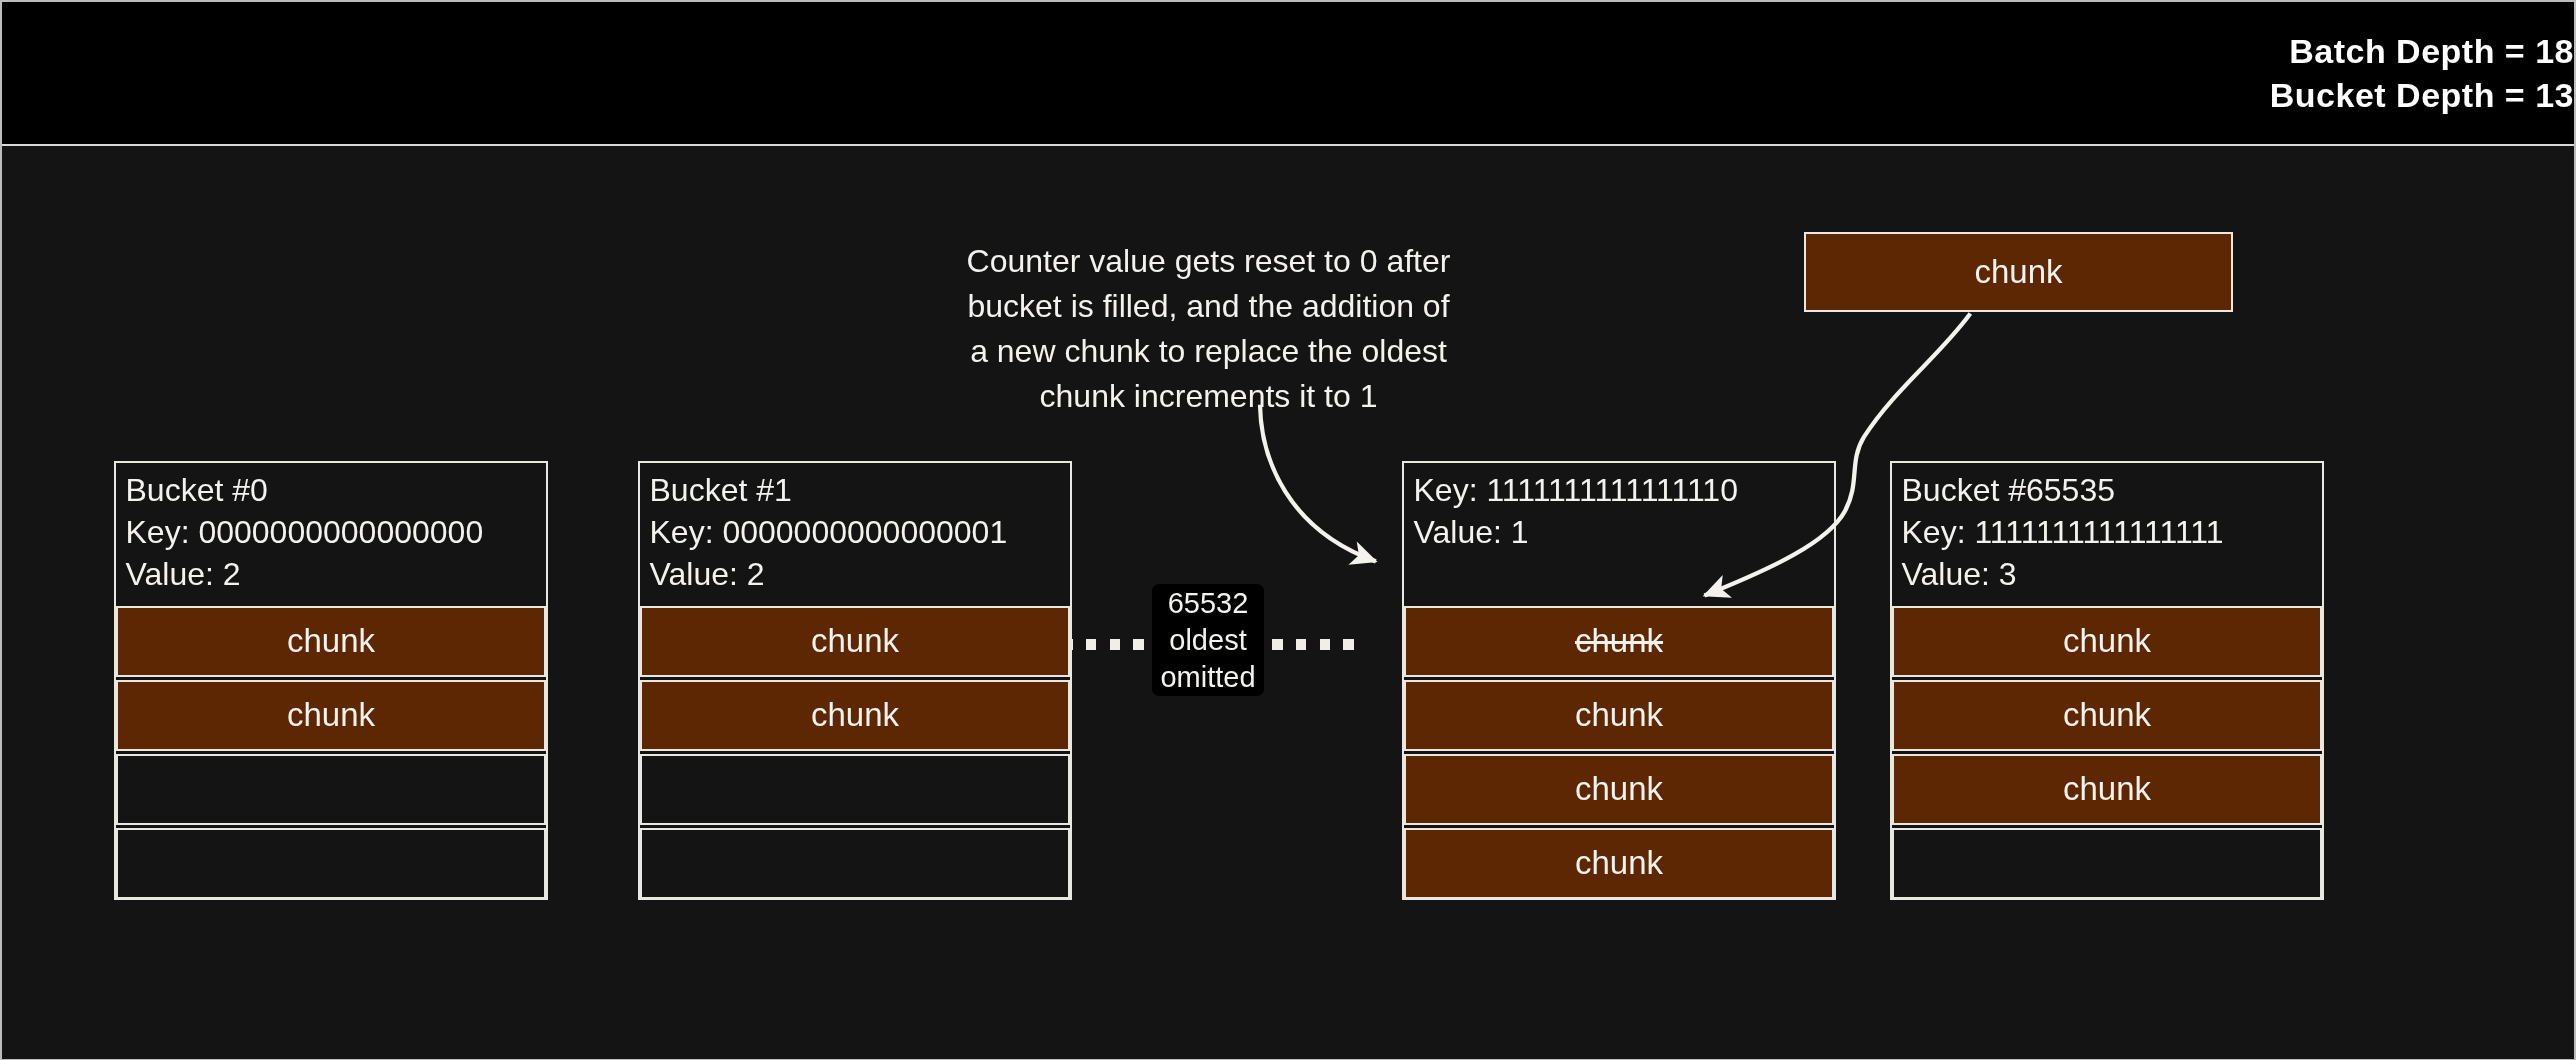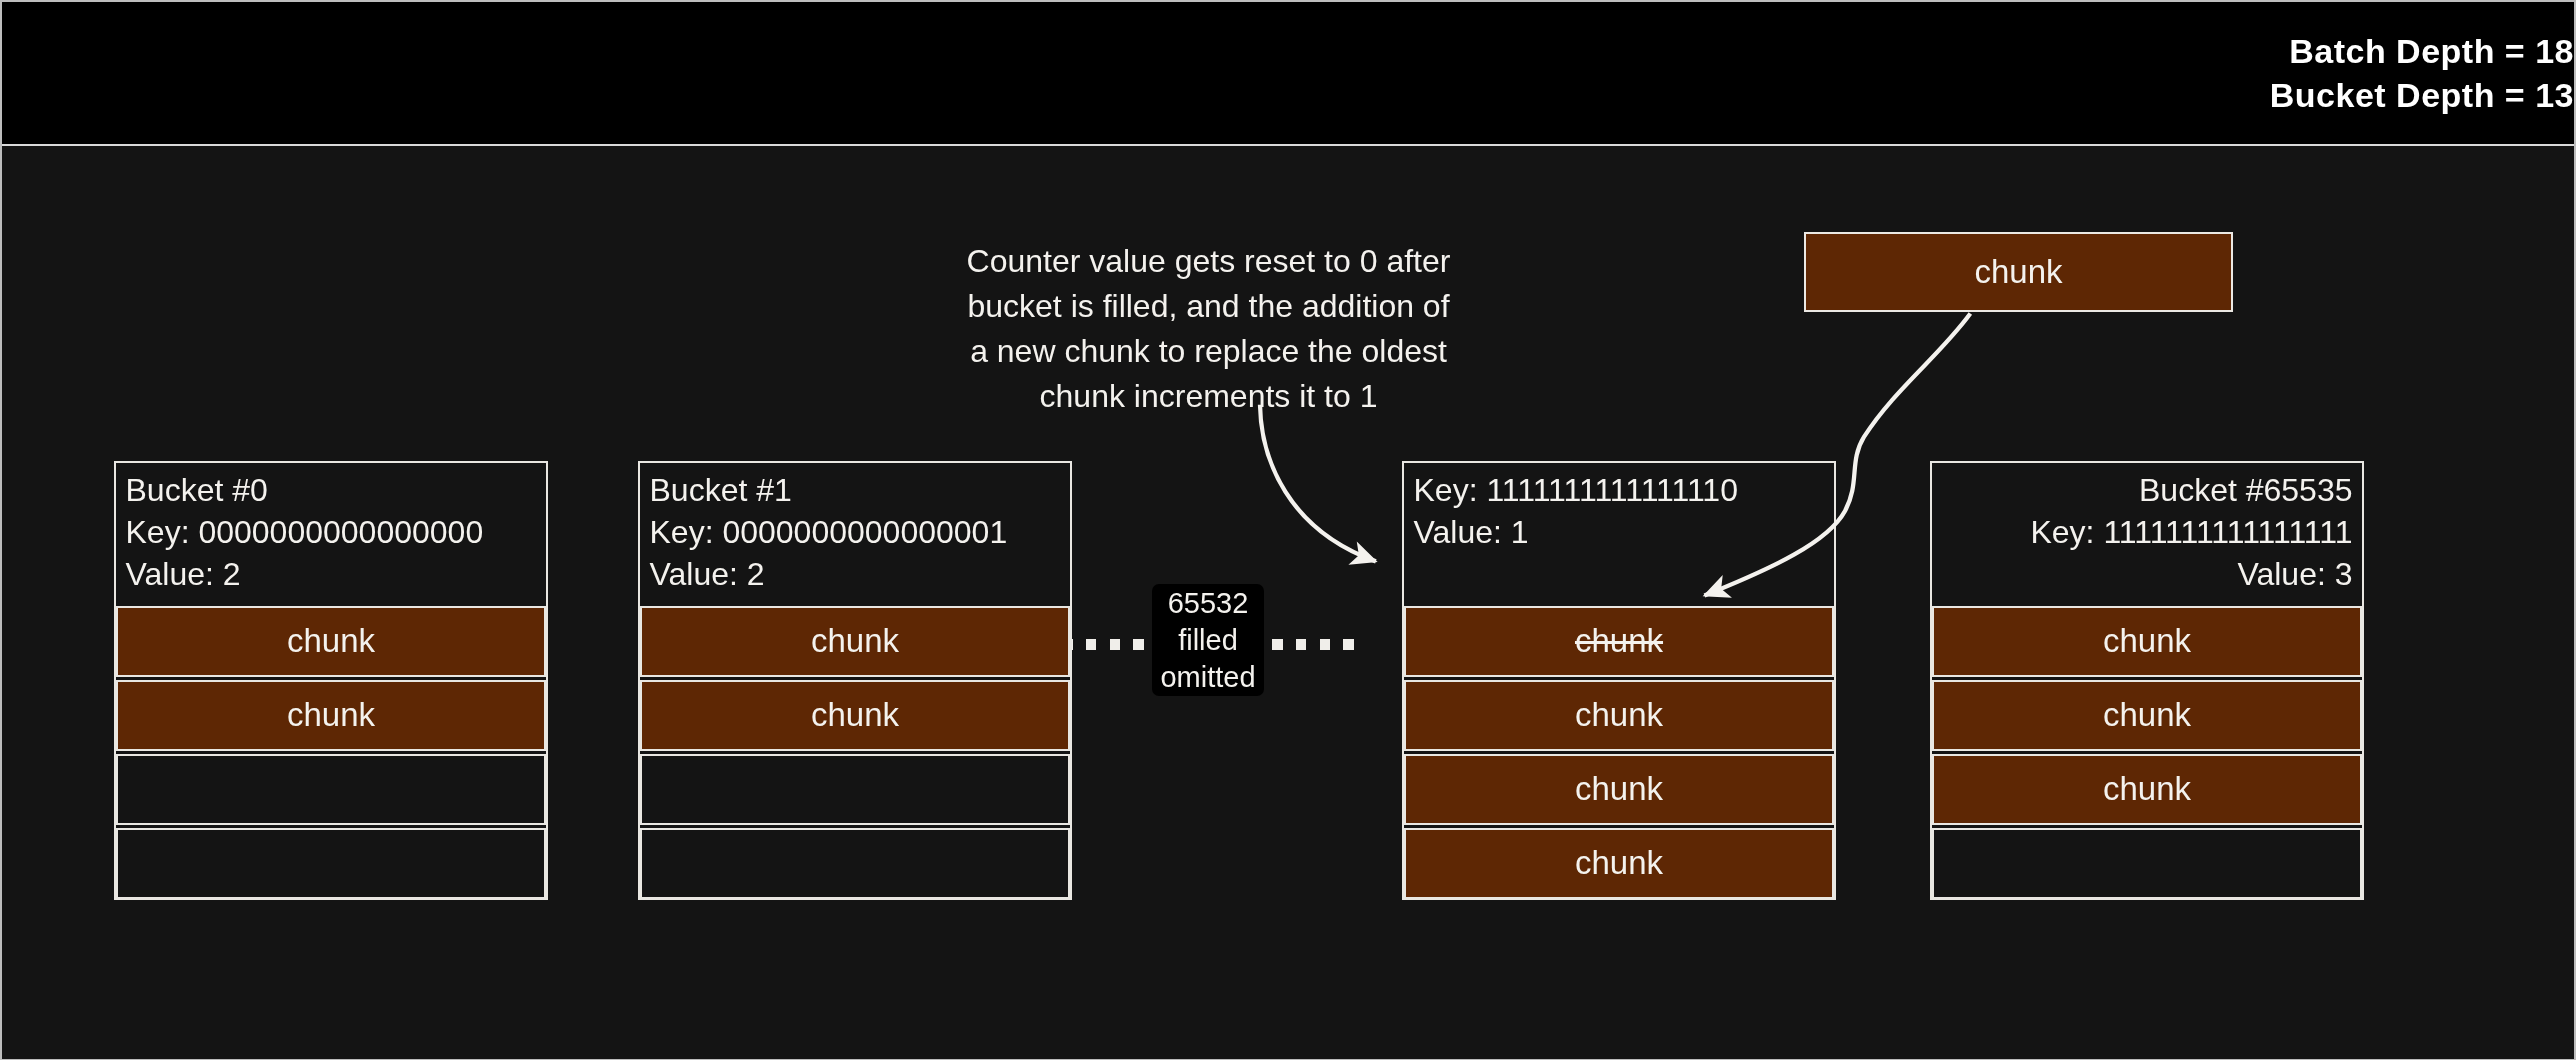--- a/index.html
+++ b/index.html
@@ -69,21 +69,21 @@
     position: absolute;
     top: 459px;
     width: 434px;
     height: 439px;
     border: 2.9px solid #e9e7e2;
     background: transparent;
   }
   .b0 { left: 112px; }
   .b1 { left: 602px; margin-left: 34px; }
   .b2 { left: 1400px; }
-  .b3 { left: 1928px; text-align: right; }
+  .b3 { left: 1888px; }
 
   .bucket-head {
     height: 140px;
     padding: 5.7px 9.5px 0 9.5px;
     color: #f4f2ee;
     font-size: 32px;
     line-height: 42px;
     white-space: nowrap;
   }
   .slot {
@@ -156,21 +156,21 @@
     <div>a new chunk to replace the oldest</div>
     <div>chunk increments it to 1</div>
   </div>
 
   <div class="floating-chunk">
     <span>chunk</span>
   </div>
 
   <div class="omitted-label">
     <div>65532</div>
-    <div>filled</div>
+    <div>oldest</div>
     <div>omitted</div>
   </div>
   <div class="dots dots-left">
     <span class="dot"></span>
     <span class="dot"></span>
     <span class="dot"></span>
     <span class="dot"></span>
   </div>
   <div class="dots dots-right">
     <span class="dot"></span>

